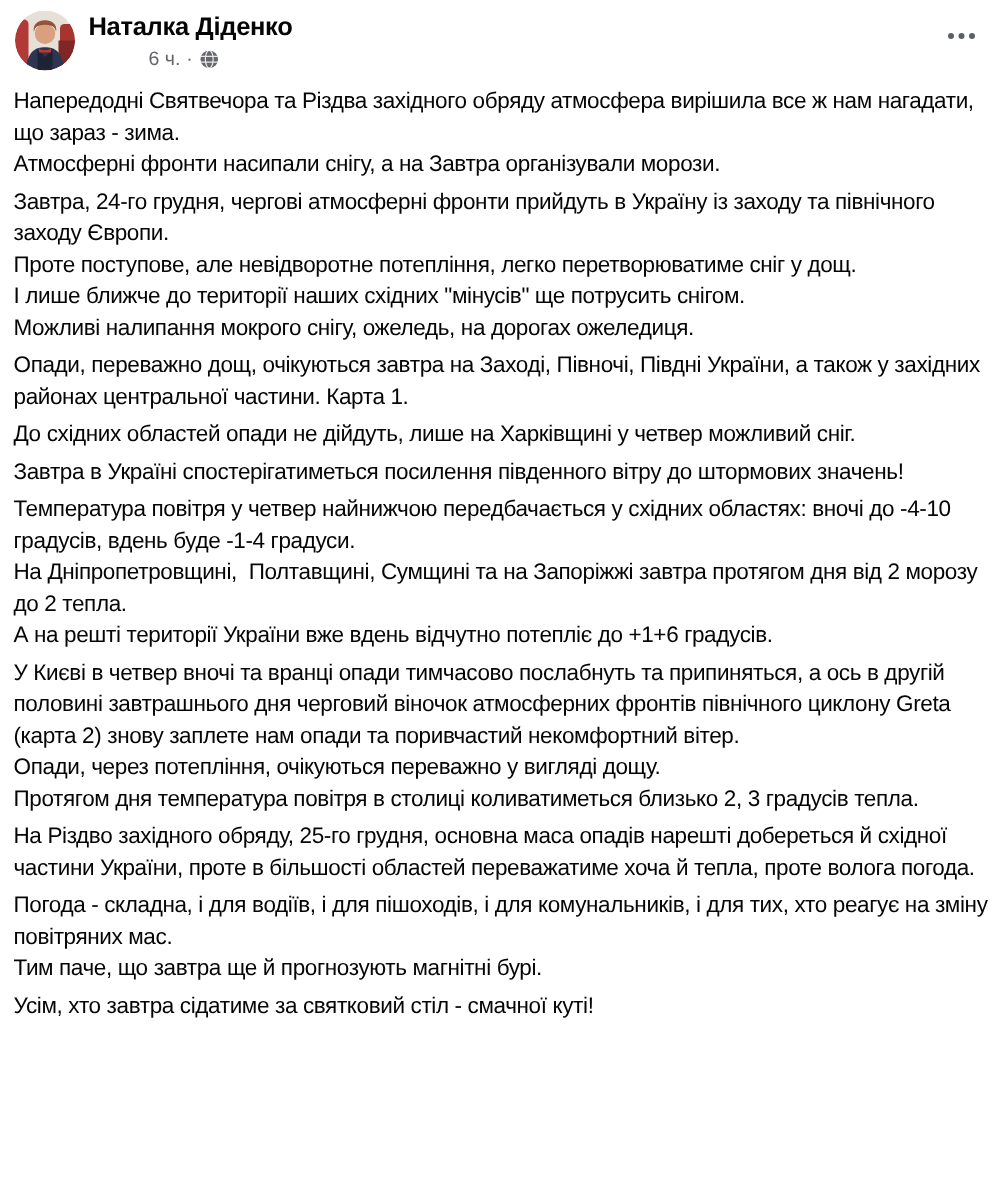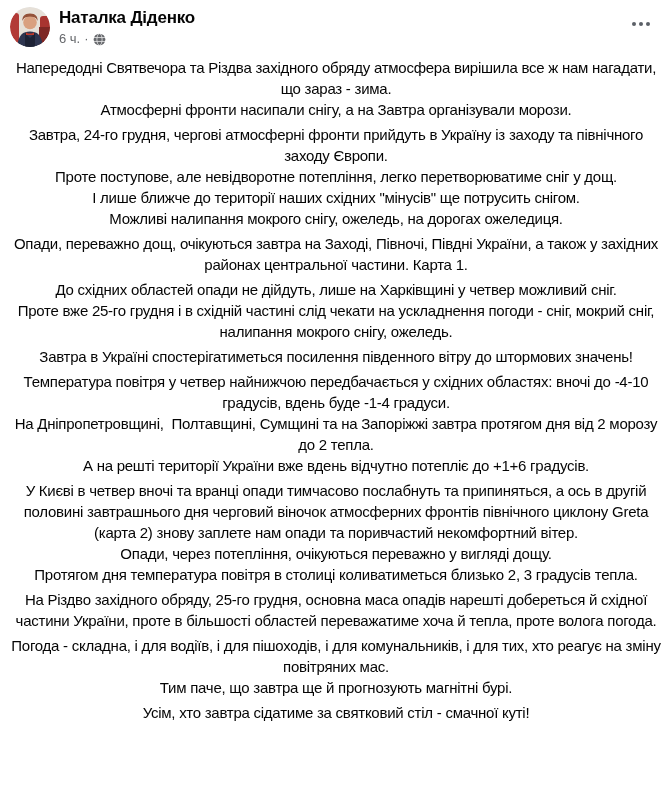--- a/index.html
+++ b/index.html
@@ -41,21 +41,21 @@
   }
   .post-meta {
     display: flex;
     align-items: center;
     gap: 4px;
     margin-top: 3px;
     font-size: 13px;
     color: #65676b;
     line-height: 16px;
   }
-  .post-meta .timestamp { cursor: pointer; }
+  .post-meta .timestamp { cursor: pointer; margin-left: 40px; }
   .meta-sep { color: #65676b; }
   .globe-icon { display: inline-flex; }
   .globe-icon svg { display: block; }
   .more-button {
     position: absolute;
     right: 18px; top: 14px;
     display: flex;
     gap: 3px;
     padding: 8px 4px;
     border-radius: 50%;
@@ -68,21 +68,21 @@
   }
   
   .post-content {
     padding: 4px 9px 0 9px;
     font-size: 15px;
     line-height: 21px;
     letter-spacing: -0.25px;
     color: #050505;
   }
   .post-paragraph { margin-bottom: 4px; }
-  .post-line { white-space: pre-wrap; text-align: center; }
+  .post-line { white-space: pre-wrap; }
 </style>
 </head>
 <body>
 
 <div class="post-card">
 
   <div class="post-header">
     <div class="avatar">
 
       <svg viewBox="0 0 40 40">
@@ -137,21 +137,20 @@
         <div class="post-line">Завтра, 24-го грудня, чергові атмосферні фронти прийдуть в Україну із заходу та північного заходу Європи.</div>
         <div class="post-line">Проте поступове, але невідворотне потепління, легко перетворюватиме сніг у дощ.</div>
         <div class="post-line">І лише ближче до території наших східних "мінусів" ще потрусить снігом.</div>
         <div class="post-line">Можливі налипання мокрого снігу, ожеледь, на дорогах ожеледиця.</div>
       </div>
       <div class="post-paragraph">
         <div class="post-line">Опади, переважно дощ, очікуються завтра на Заході, Півночі, Півдні України, а також у західних районах центральної частини. Карта 1.</div>
       </div>
       <div class="post-paragraph">
         <div class="post-line">До східних областей опади не дійдуть, лише на Харківщині у четвер можливий сніг.</div>
-        <div class="post-line">Проте вже 25-го грудня і в східній частині слід чекати на ускладнення погоди - сніг, мокрий сніг, налипання мокрого снігу, ожеледь.</div>
       </div>
       <div class="post-paragraph">
         <div class="post-line">Завтра в Україні спостерігатиметься посилення південного вітру до штормових значень!</div>
       </div>
       <div class="post-paragraph">
         <div class="post-line">Температура повітря у четвер найнижчою передбачається у східних областях: вночі до -4-10 градусів, вдень буде -1-4 градуси.</div>
         <div class="post-line">На Дніпропетровщині,  Полтавщині, Сумщині та на Запоріжжі завтра протягом дня від 2 морозу до 2 тепла.</div>
         <div class="post-line">А на решті території України вже вдень відчутно потепліє до +1+6 градусів.</div>
       </div>
       <div class="post-paragraph">

